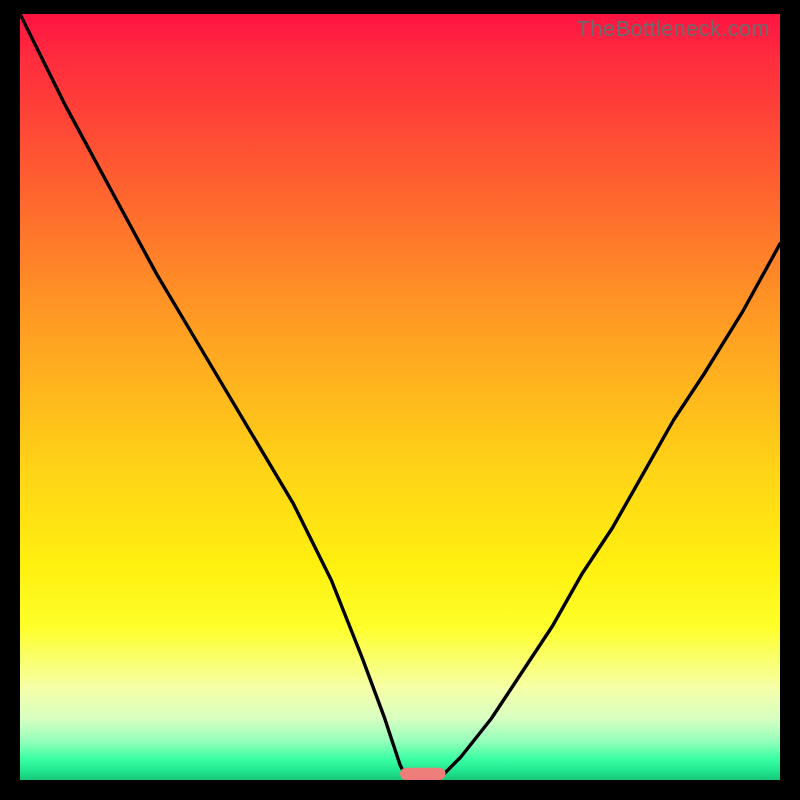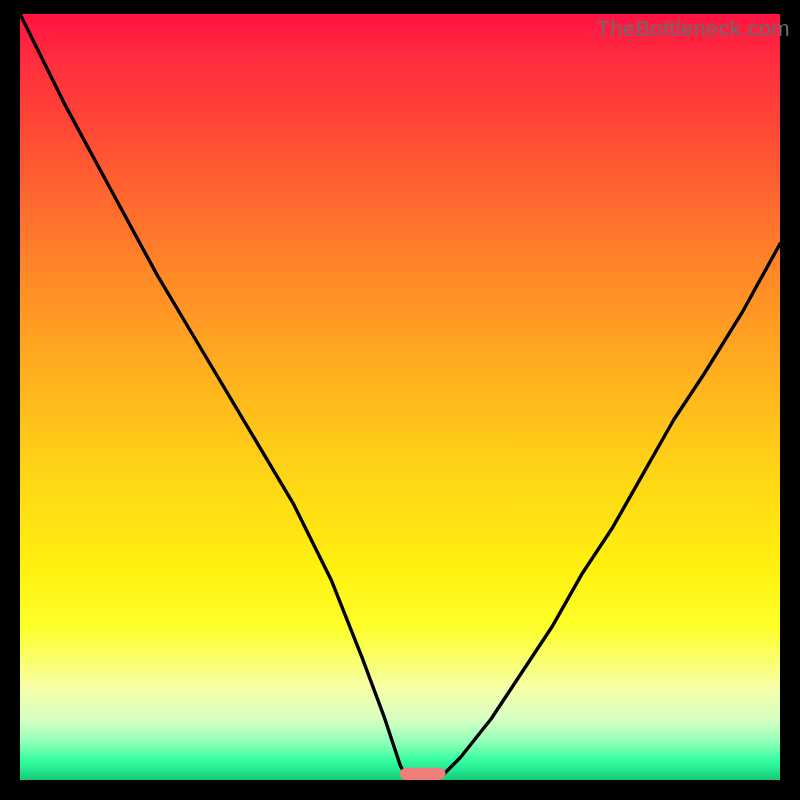--- a/index.html
+++ b/index.html
@@ -38,21 +38,21 @@
       #92ffb9 95%,
       #3cffa3 97.2%,
       #20e78f 98.8%,
       #16c777 100%
     );
     overflow: hidden;
   }
   .watermark {
     position: absolute;
     top: 16px;
-    right: 10px;
+    right: 30px;
     color: #6b6b6b;
     font-size: 22px;
     letter-spacing: 0.3px;
     font-weight: 500;
     pointer-events: none;
   }
   svg.overlay {
     position: absolute;
     left: 0;
     top: 0;

